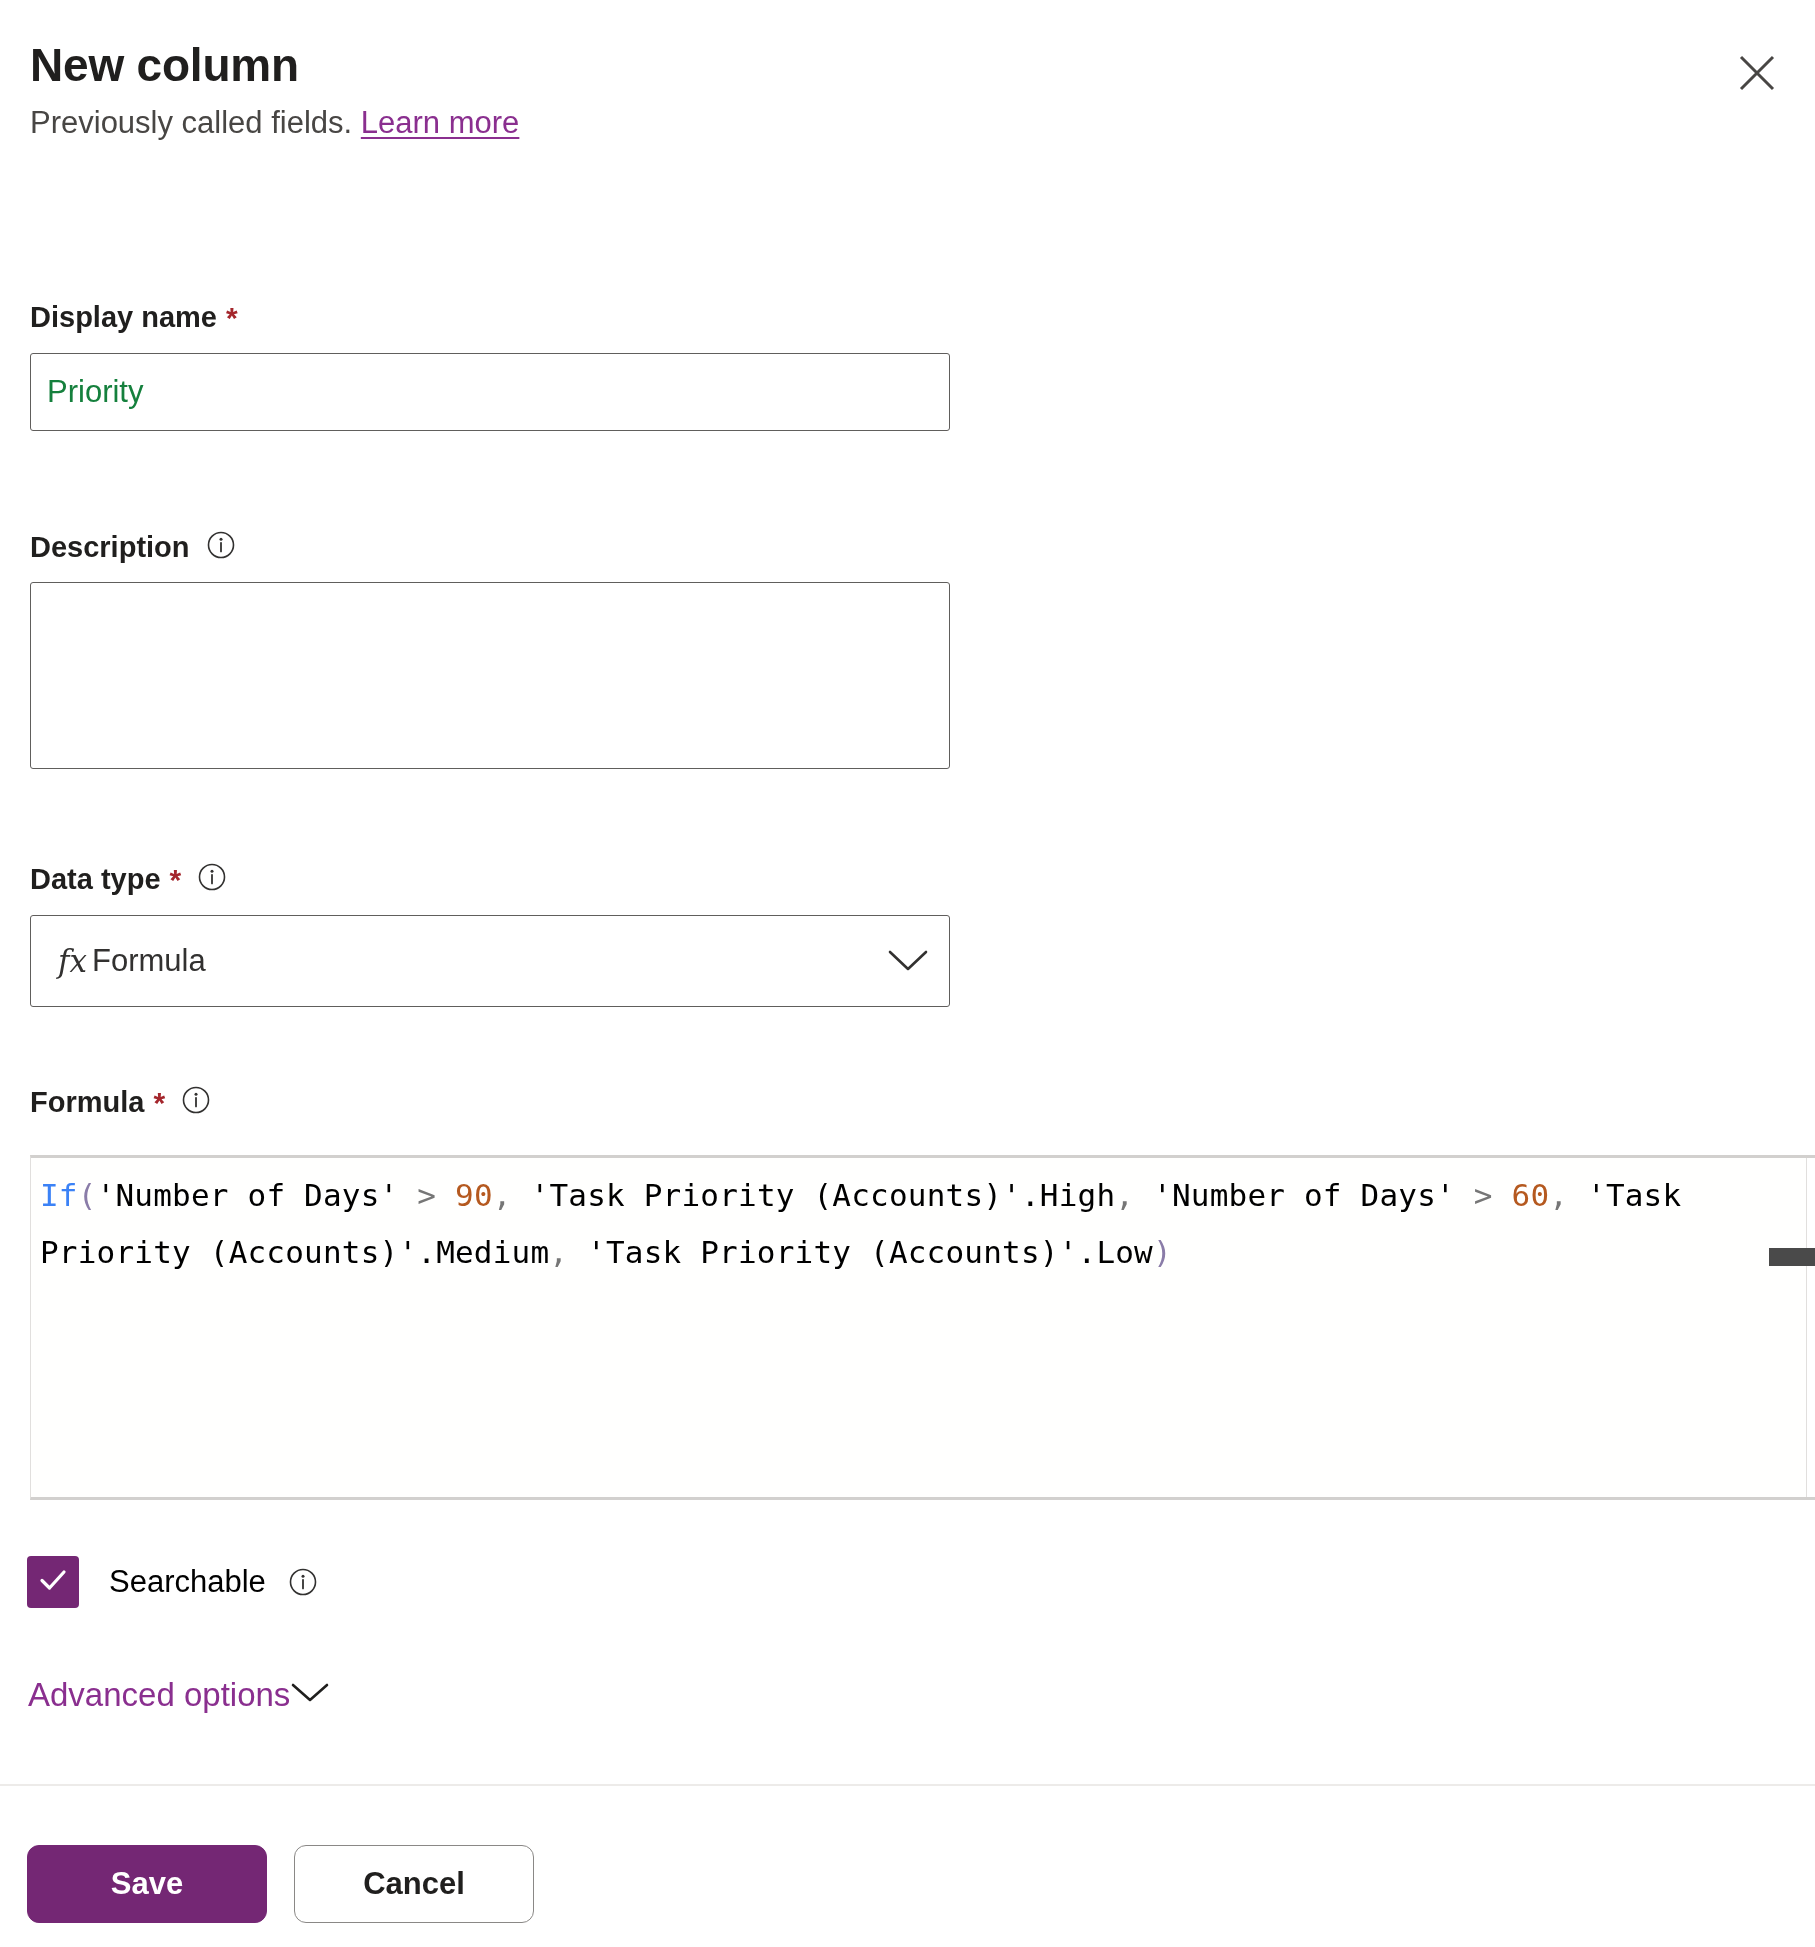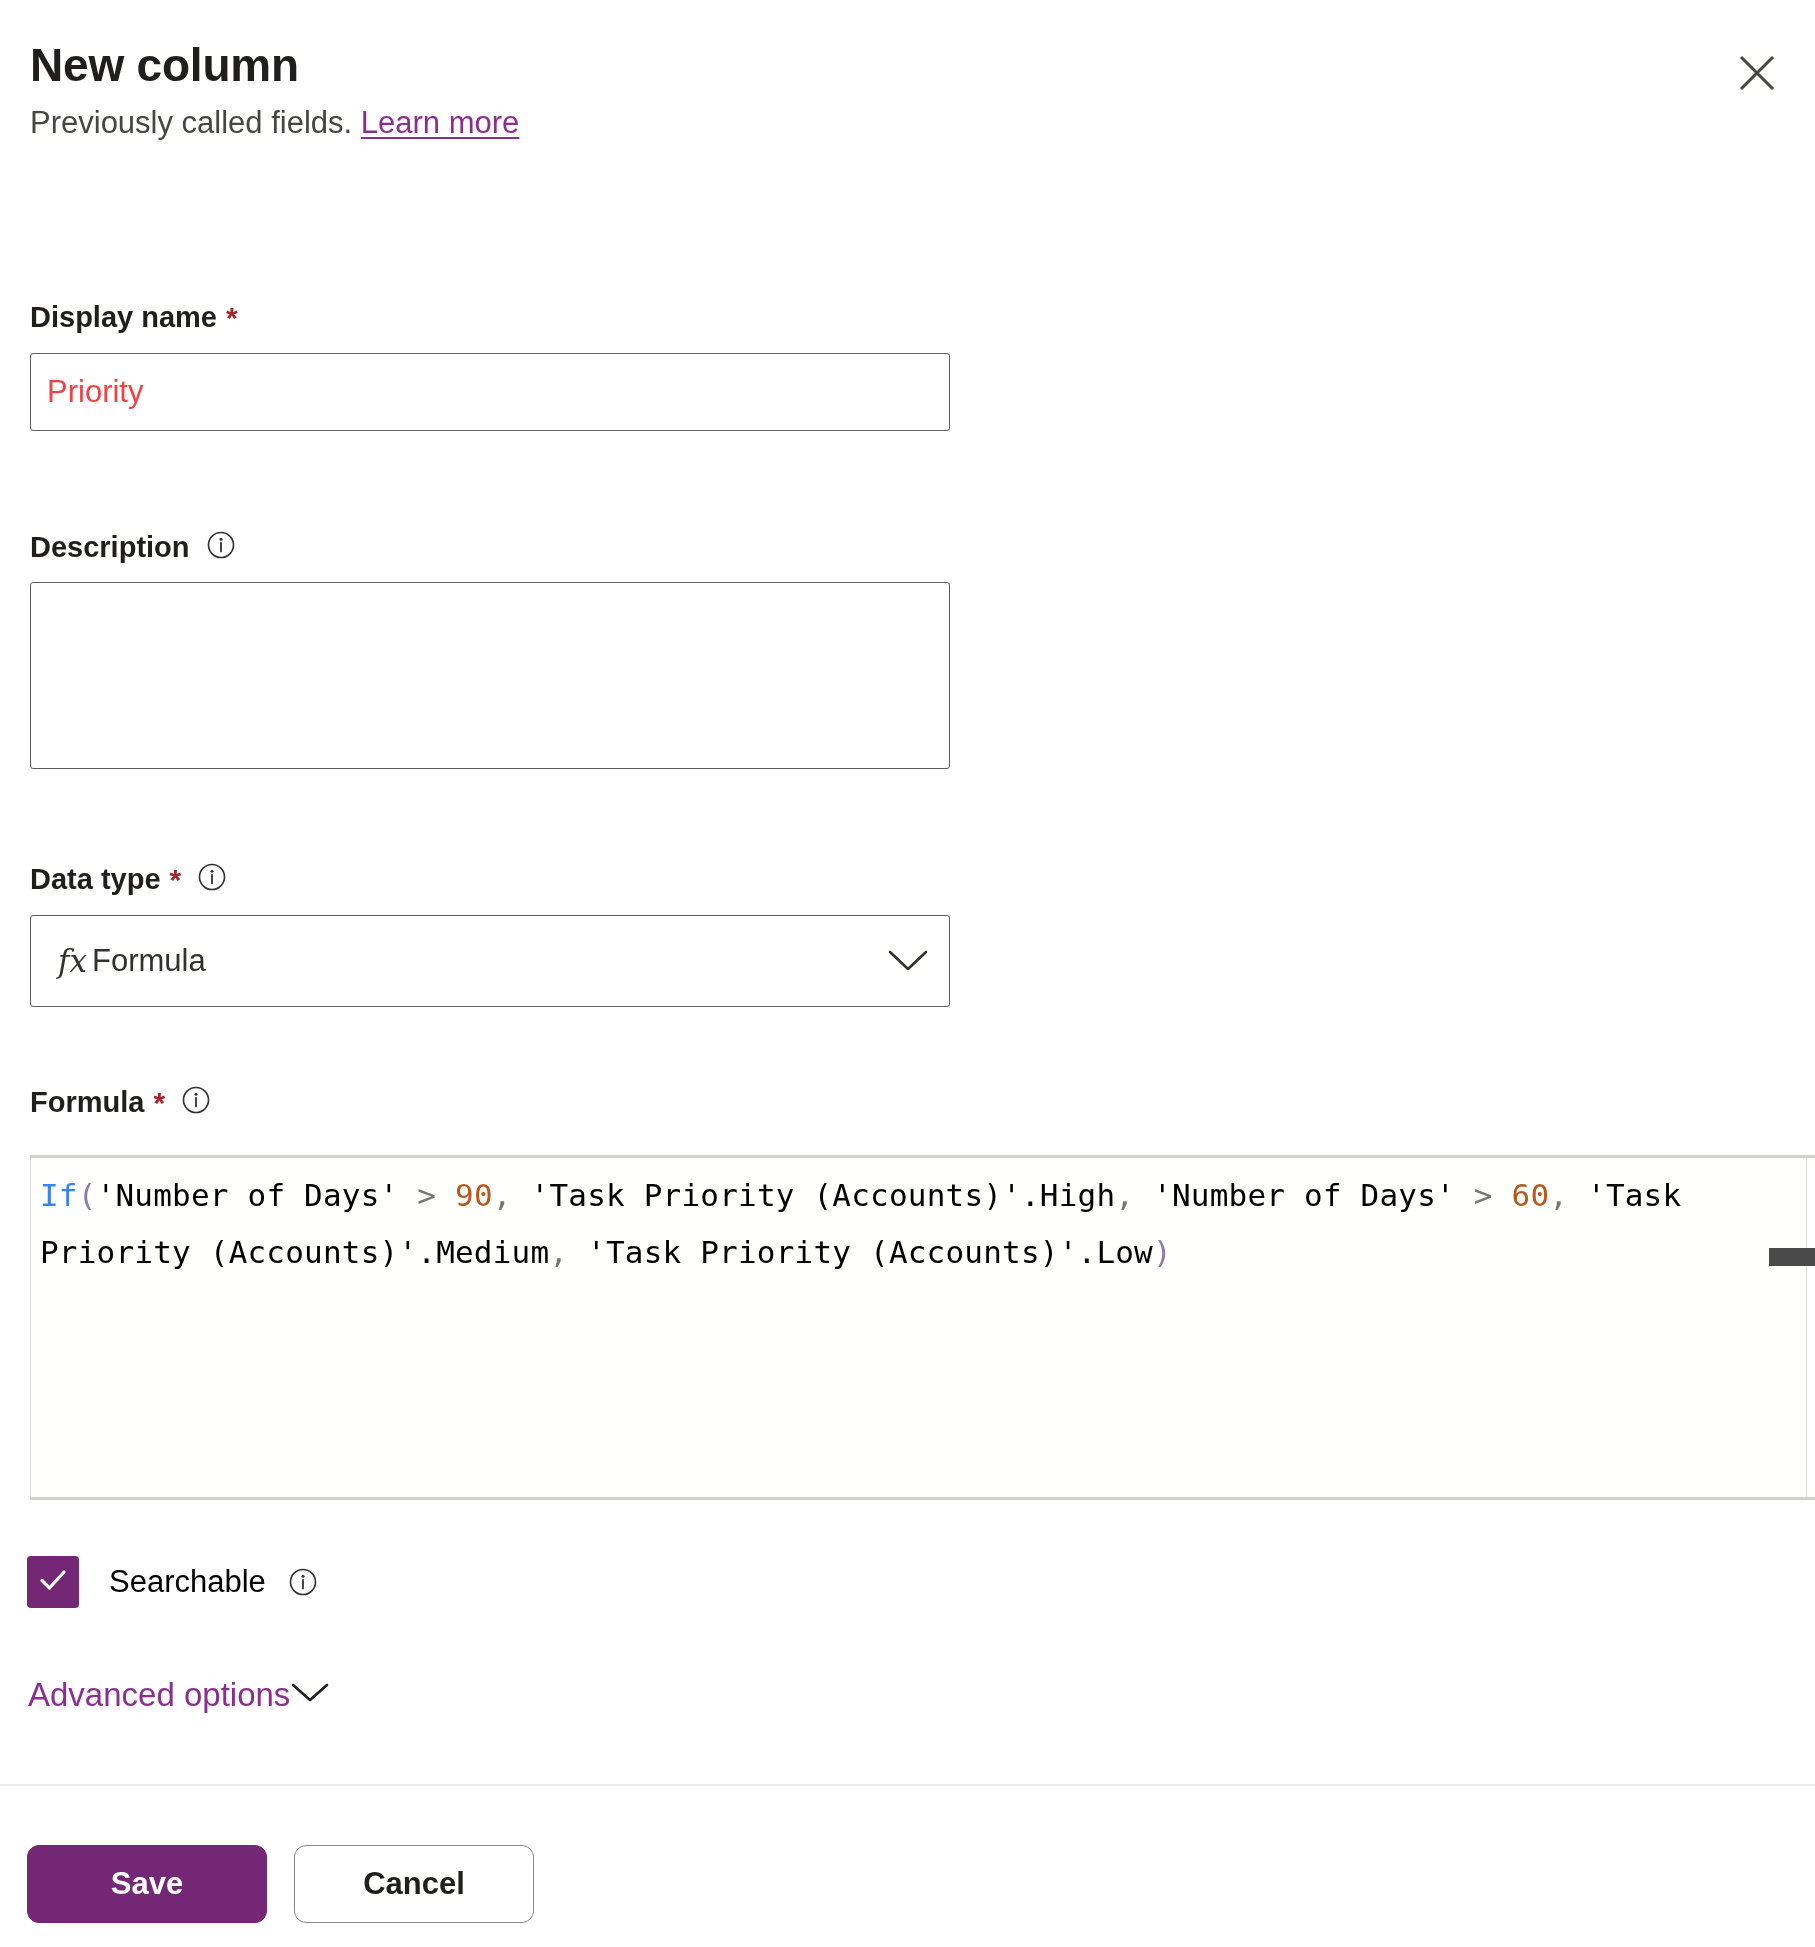--- a/index.html
+++ b/index.html
@@ -95,21 +95,21 @@
   .info-icon svg { display: block; }
 
   .text-input {
     box-sizing: border-box;
     width: 920px;
     height: 78px;
     border: 1px solid #605e5c;
     border-radius: 3px;
     font-family: "Liberation Sans", sans-serif;
     font-size: 31px;
-    color: #ef4444;
+    color: #15803d;
     padding: 0 16px;
     background: #fff;
     outline: none;
   }
   .text-area {
     box-sizing: border-box;
     width: 920px;
     height: 187px;
     border: 1px solid #605e5c;
     border-radius: 3px;

